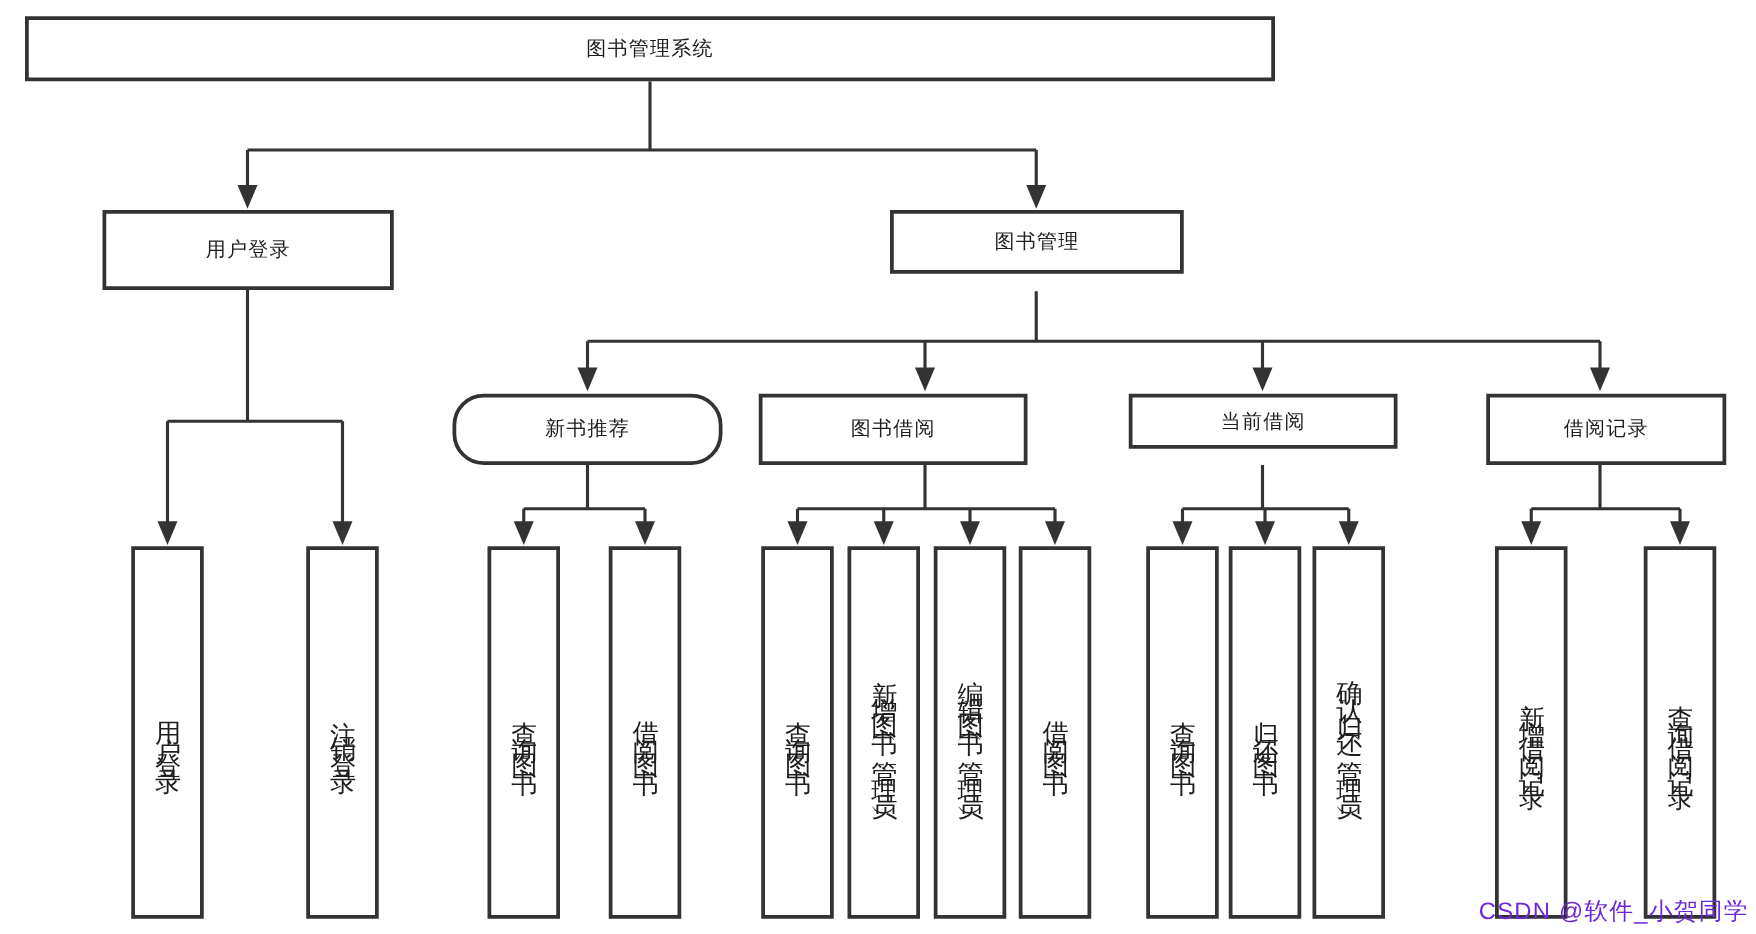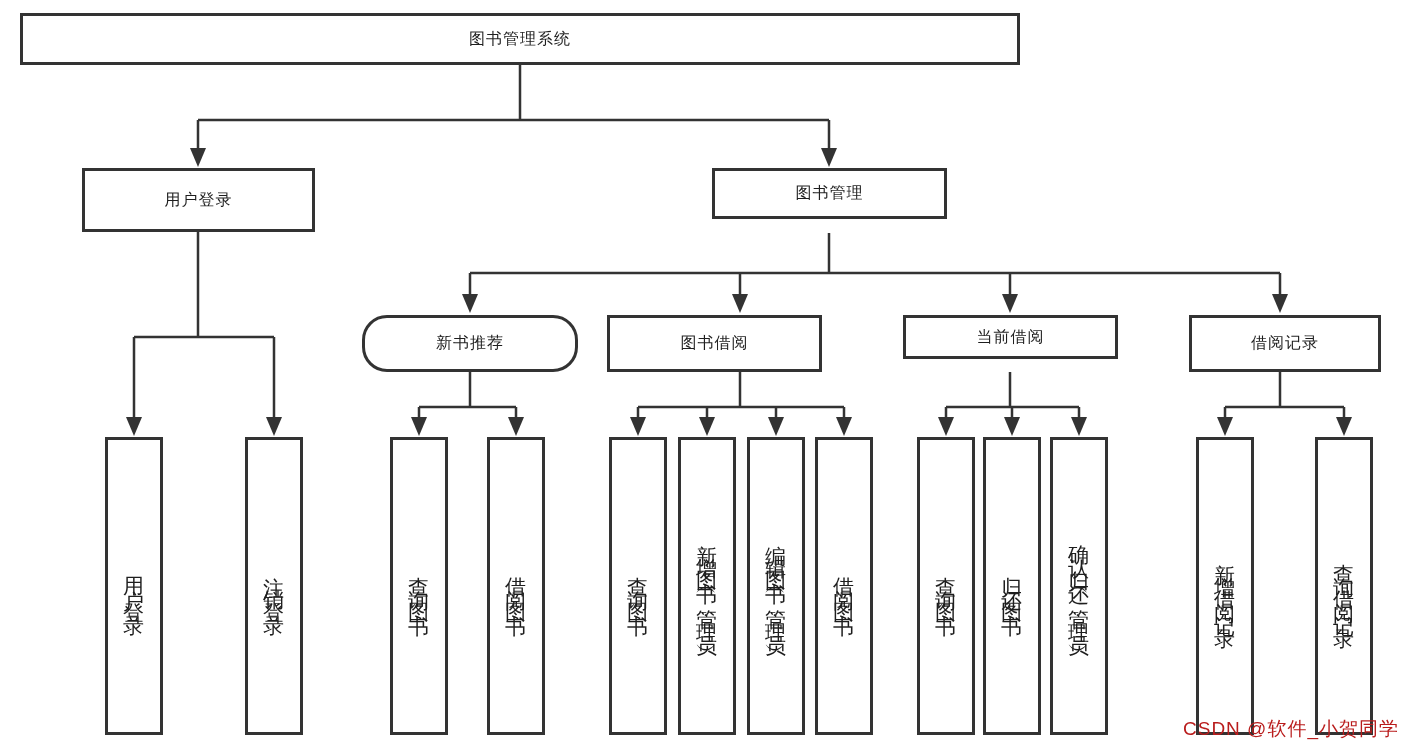--- a/index.html
+++ b/index.html
@@ -47,21 +47,21 @@
   #l-9 {left:917px;}
   #l-10{left:983px;}
   #l-11{left:1050px;}
   #l-12{left:1196px;}
   #l-13{left:1315px;}
   .watermark{
     position:absolute;
     left:1183px;
     top:716px;
     font-size:19px;
-    color:#b91c1c;
+    color:#6d28d9;
     white-space:nowrap;
     letter-spacing:1px;
   }
 </style>
 </head>
 <body>
 
 <div class="canvas">
 
   <svg class="connectors" viewBox="0 0 1405 747" xmlns="http://www.w3.org/2000/svg">

